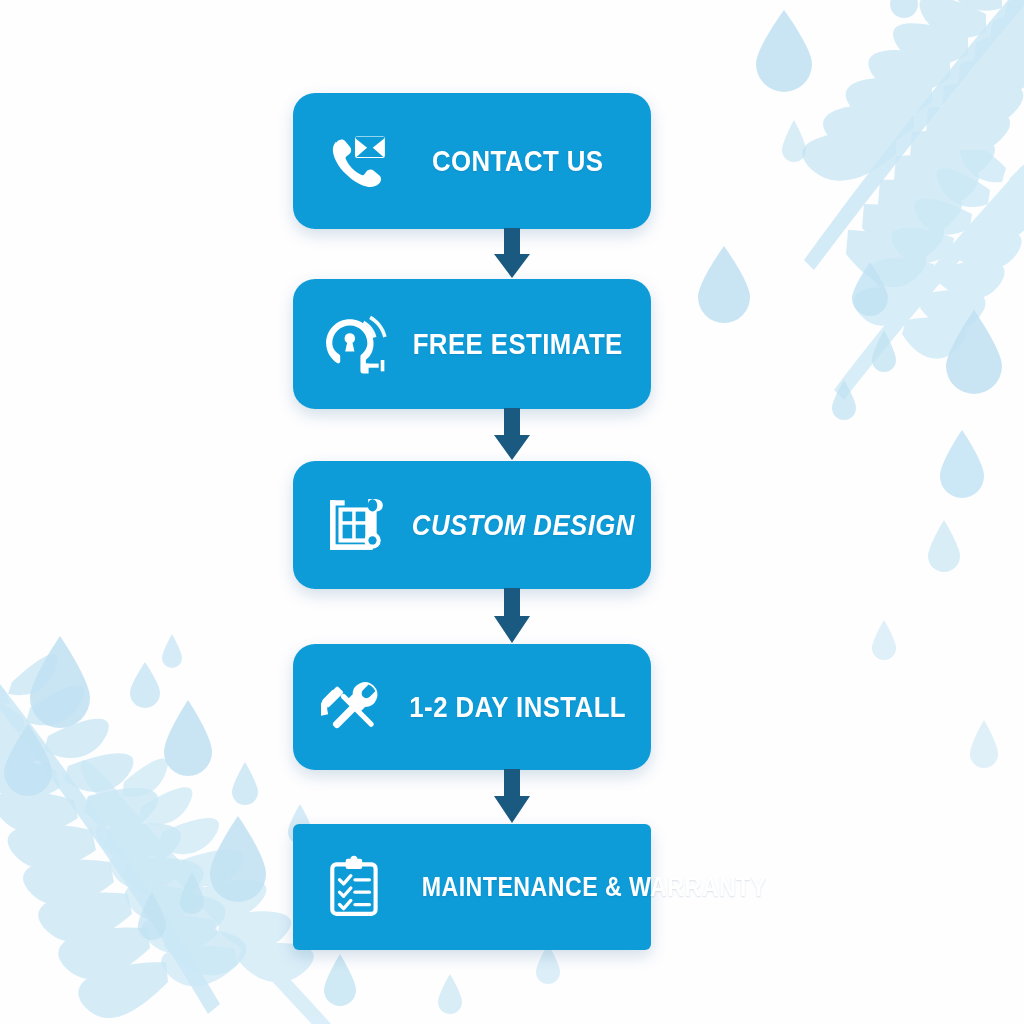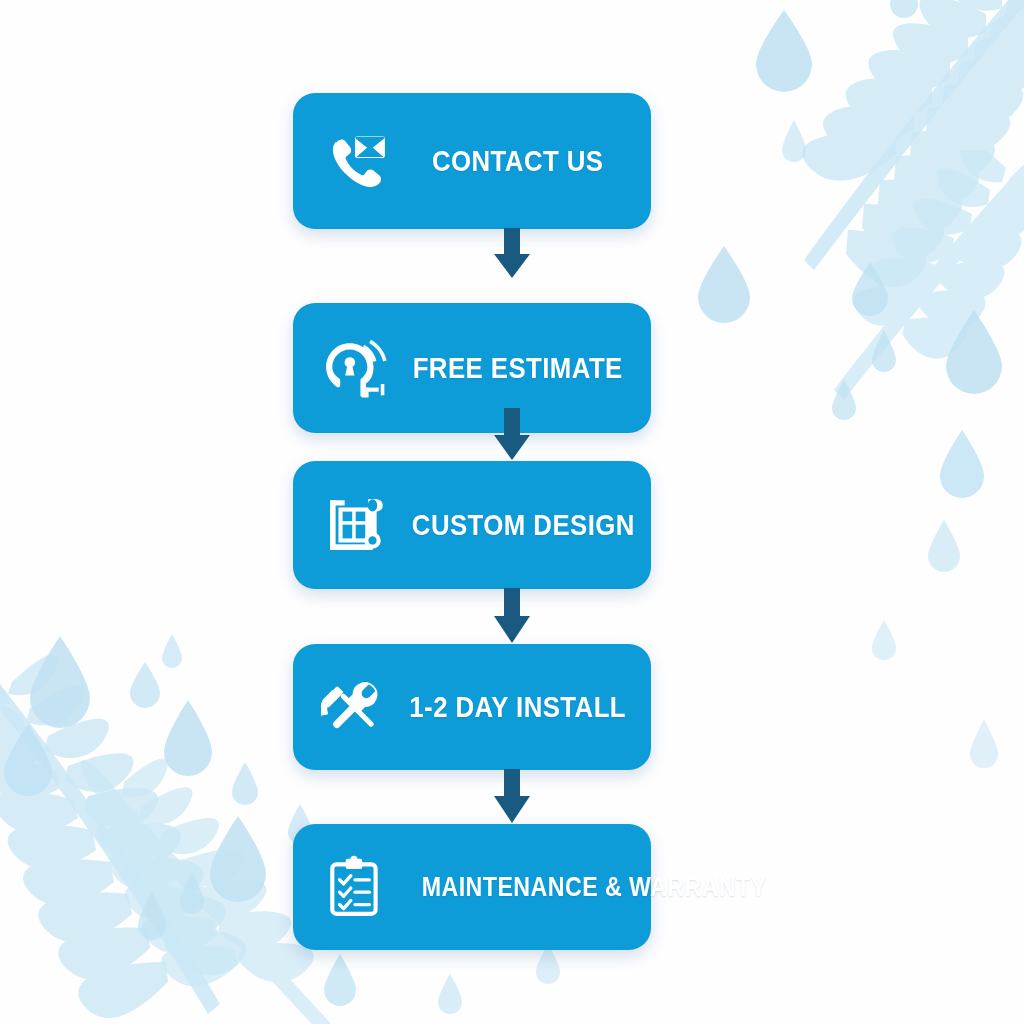--- a/index.html
+++ b/index.html
@@ -53,24 +53,24 @@
     letter-spacing:0.5px;
     transform:scaleX(0.86);
     white-space:nowrap;
     padding-right:10px;
     text-shadow:0 1px 2px rgba(0,60,100,0.15);
   }
   .step-label.small{font-size:27px;}
 
   
   #box-0{top:93px;height:136px;}
-  #box-1{top:279px;height:130px;margin-top:24px;}
-  #box-2{top:461px;height:128px;}
+  #box-1{top:279px;height:130px;}
+  #box-2{top:461px;height:128px;font-style:italic;}
   #box-3{top:644px;height:126px;justify-content:center;}
-  #box-4{top:824px;height:126px;}
+  #box-4{top:824px;height:126px;border-radius:6px;}
 
   
   .arrow{
     position:absolute;
     left:50%;
     margin-left:-22px;
     width:44px;
   }
   .arrow svg{display:block;width:44px;}
   #arrow-0{top:228px;height:52px;}

